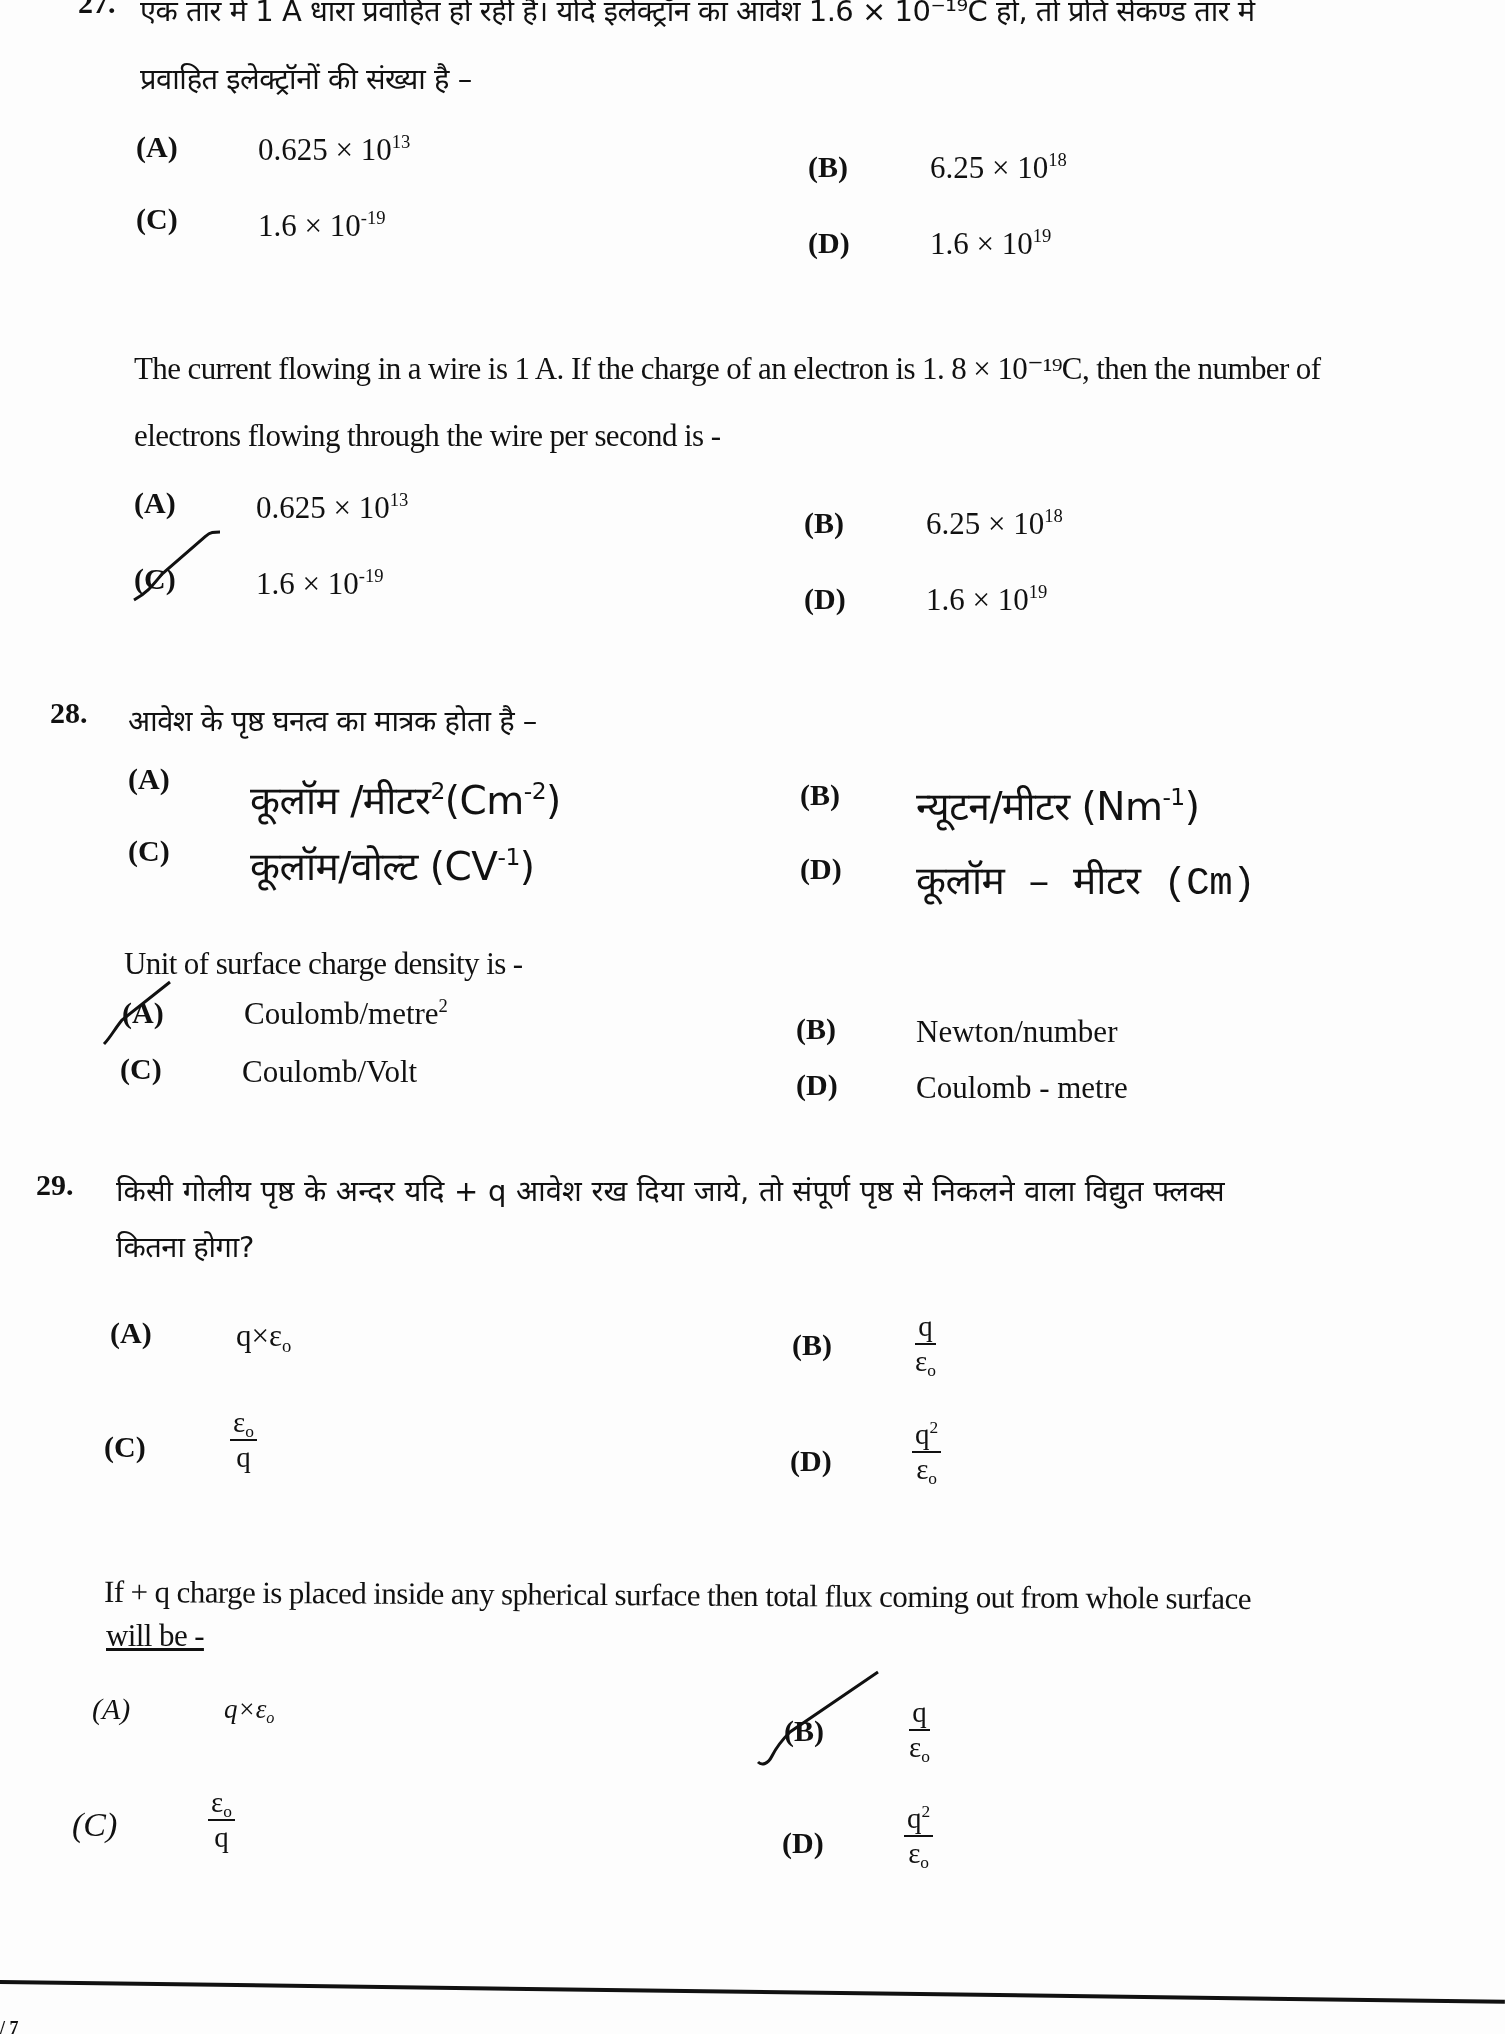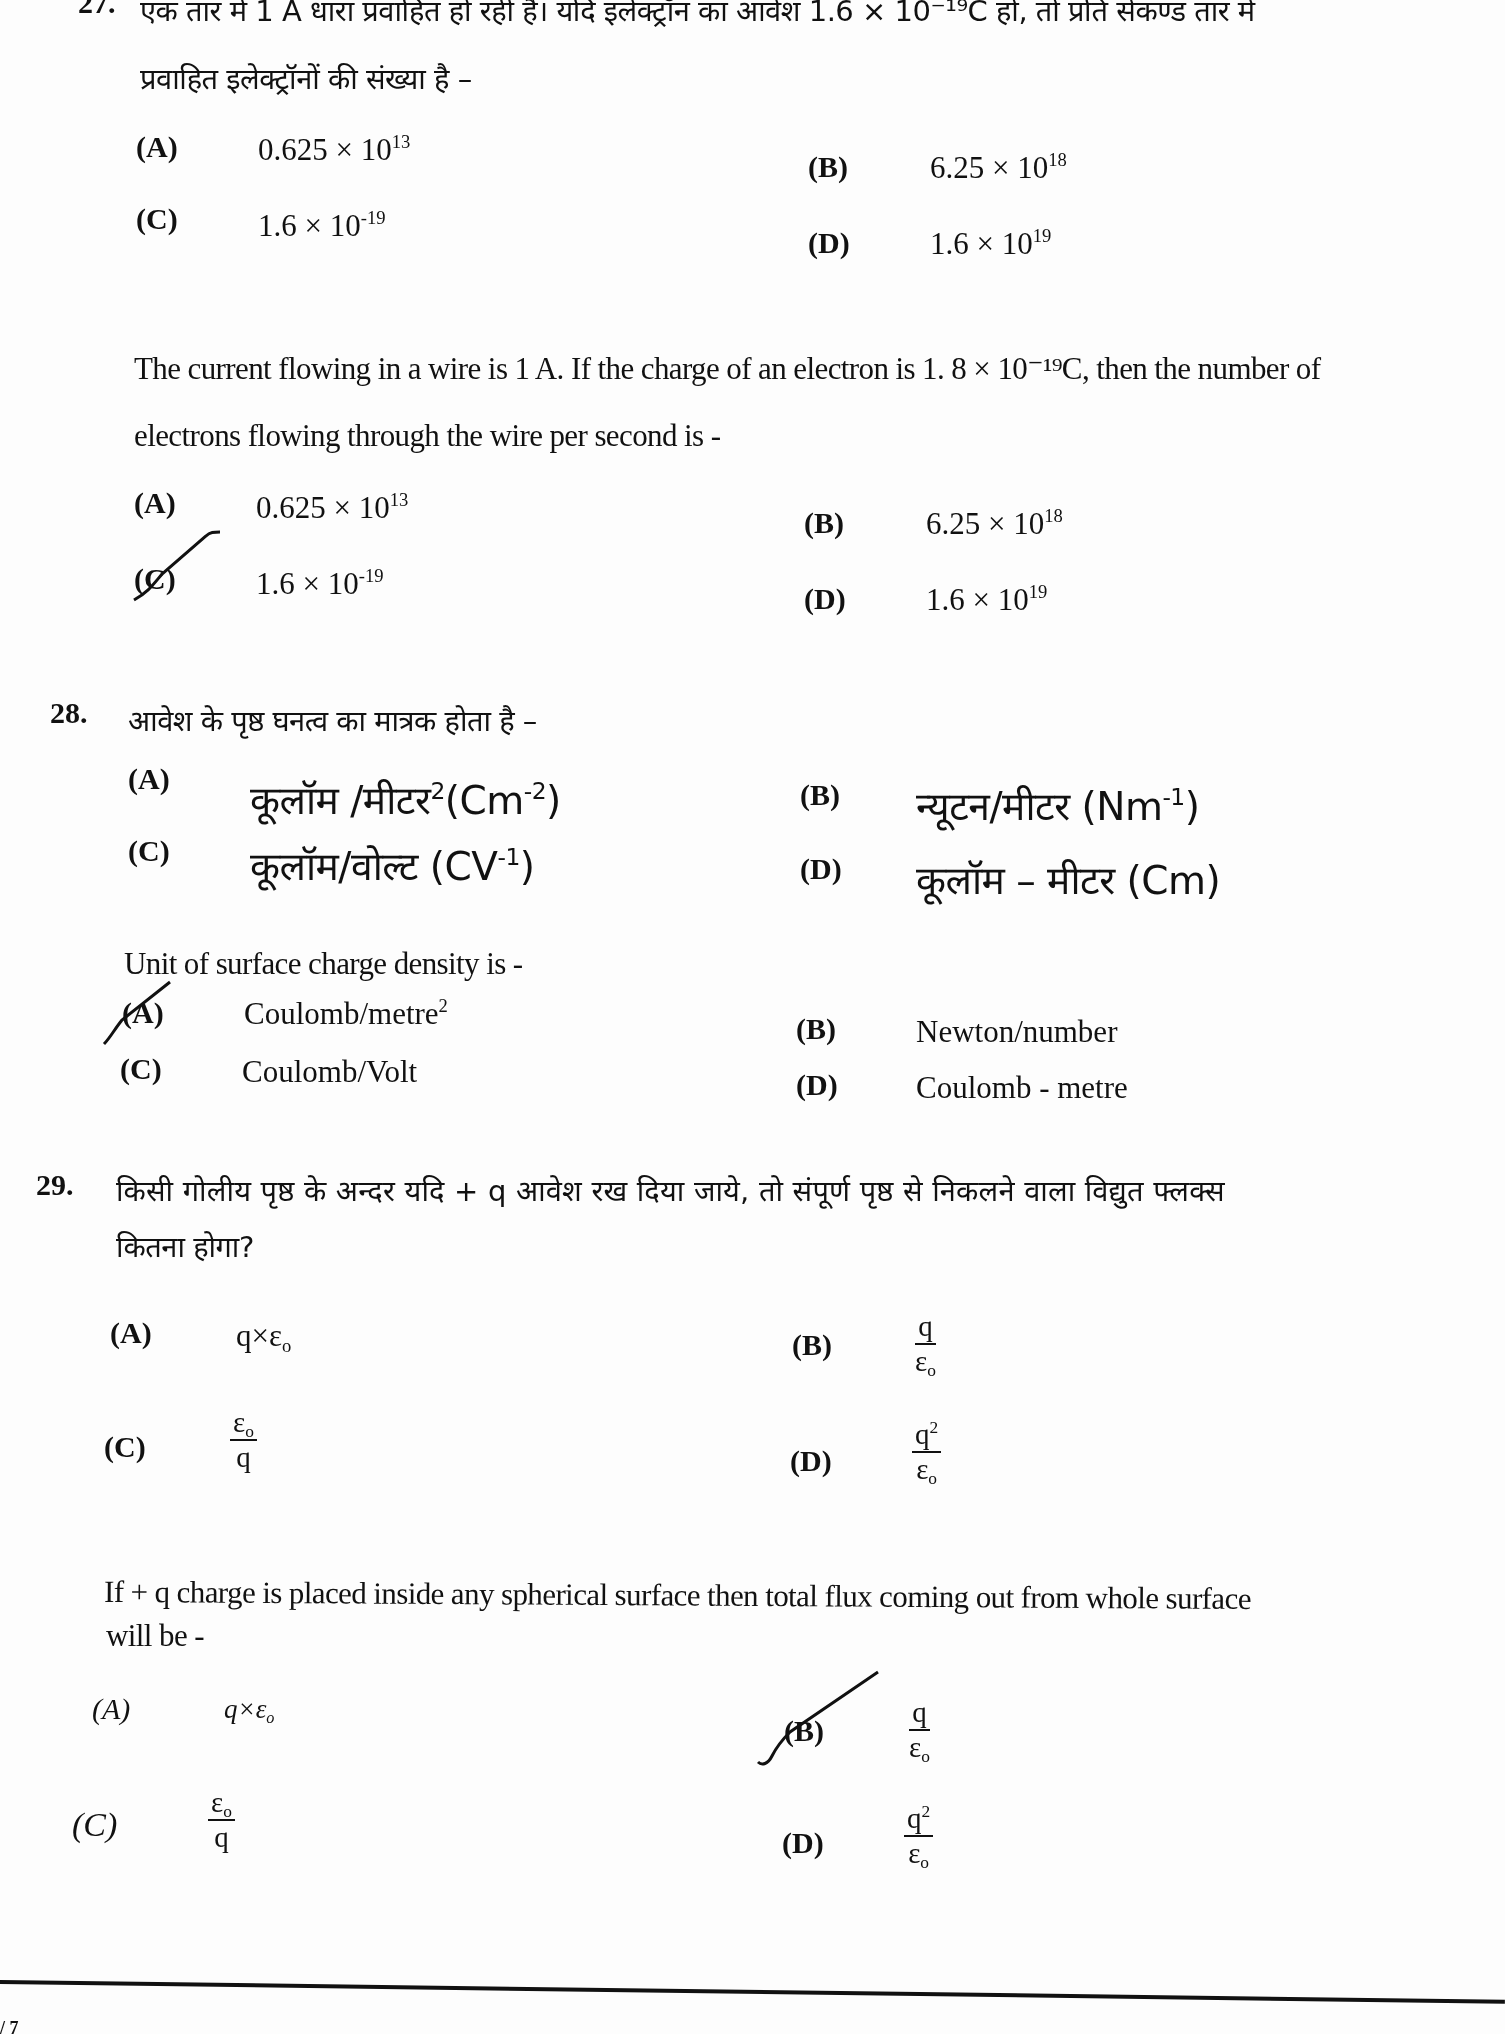--- a/index.html
+++ b/index.html
@@ -90,21 +90,21 @@
     <div>
       <span class="abs opt-label" style="left:800px; top:778px;">(B)</span>
       <span class="abs opt-val hindi" style="left:916px; top:778px;"><span>न्यूटन/मीटर (Nm</span><sup>-1</sup><span>)</span></span>
     </div>
     <div>
       <span class="abs opt-label" style="left:128px; top:834px;">(C)</span>
       <span class="abs opt-val hindi" style="left:250px; top:838px;"><span>कूलॉम/वोल्ट (CV</span><sup>-1</sup><span>)</span></span>
     </div>
     <div>
       <span class="abs opt-label" style="left:800px; top:852px;">(D)</span>
-      <span class="abs opt-val hindi" style="left:916px; top:852px;">कूलॉम – मीटर (Cm)</span>
+      <span class="abs opt-val hindi" style="left:916px; top:852px;font-family:Liberation Mono, monospace;">कूलॉम – मीटर (Cm)</span>
     </div>
   </div>
 
   <span class="abs eng" style="left:124px; top:946px;">Unit of surface charge density is -</span>
 
   <div>
     <div>
       <span class="abs opt-label" style="left:122px; top:996px;">(A)</span>
       <span class="abs opt-val" style="left:244px; top:996px;"><span>Coulomb/metre</span><sup>2</sup></span>
       <svg class="tick" style="left:100px; top:978px;" width="80" height="70">
@@ -153,21 +153,21 @@
     <div>
       <span class="abs opt-label" style="left:790px; top:1444px;">(D)</span>
       <span class="abs frac" style="left:912px; top:1418px;">
         <span class="num"><span>q</span><sup>2</sup></span>
         <span class="den"><span>ε</span><sub>o</sub></span>
       </span>
     </div>
   </div>
 
   <span class="abs eng" style="left:104px; top:1574px; transform: rotate(0.35deg); transform-origin:left;">If + q charge is placed inside any spherical surface then total flux coming out from whole surface</span>
-  <span class="abs eng" style="left:106px; top:1618px;">will be -</span>
+  <span class="abs eng" style="left:106px; top:1618px;text-decoration:underline;">will be -</span>
 
   <div>
     <div>
       <span class="abs opt-label it" style="left:92px; top:1692px;">(A)</span>
       <span class="abs opt-val" style="left:224px; top:1694px; font-style:italic; font-size:27px;"><span>q×ε</span><sub>o</sub></span>
     </div>
     <div>
       <span class="abs opt-label" style="left:784px; top:1714px;">(B)</span>
       <span class="abs frac" style="left:906px; top:1696px;">
         <span class="num">q</span>

